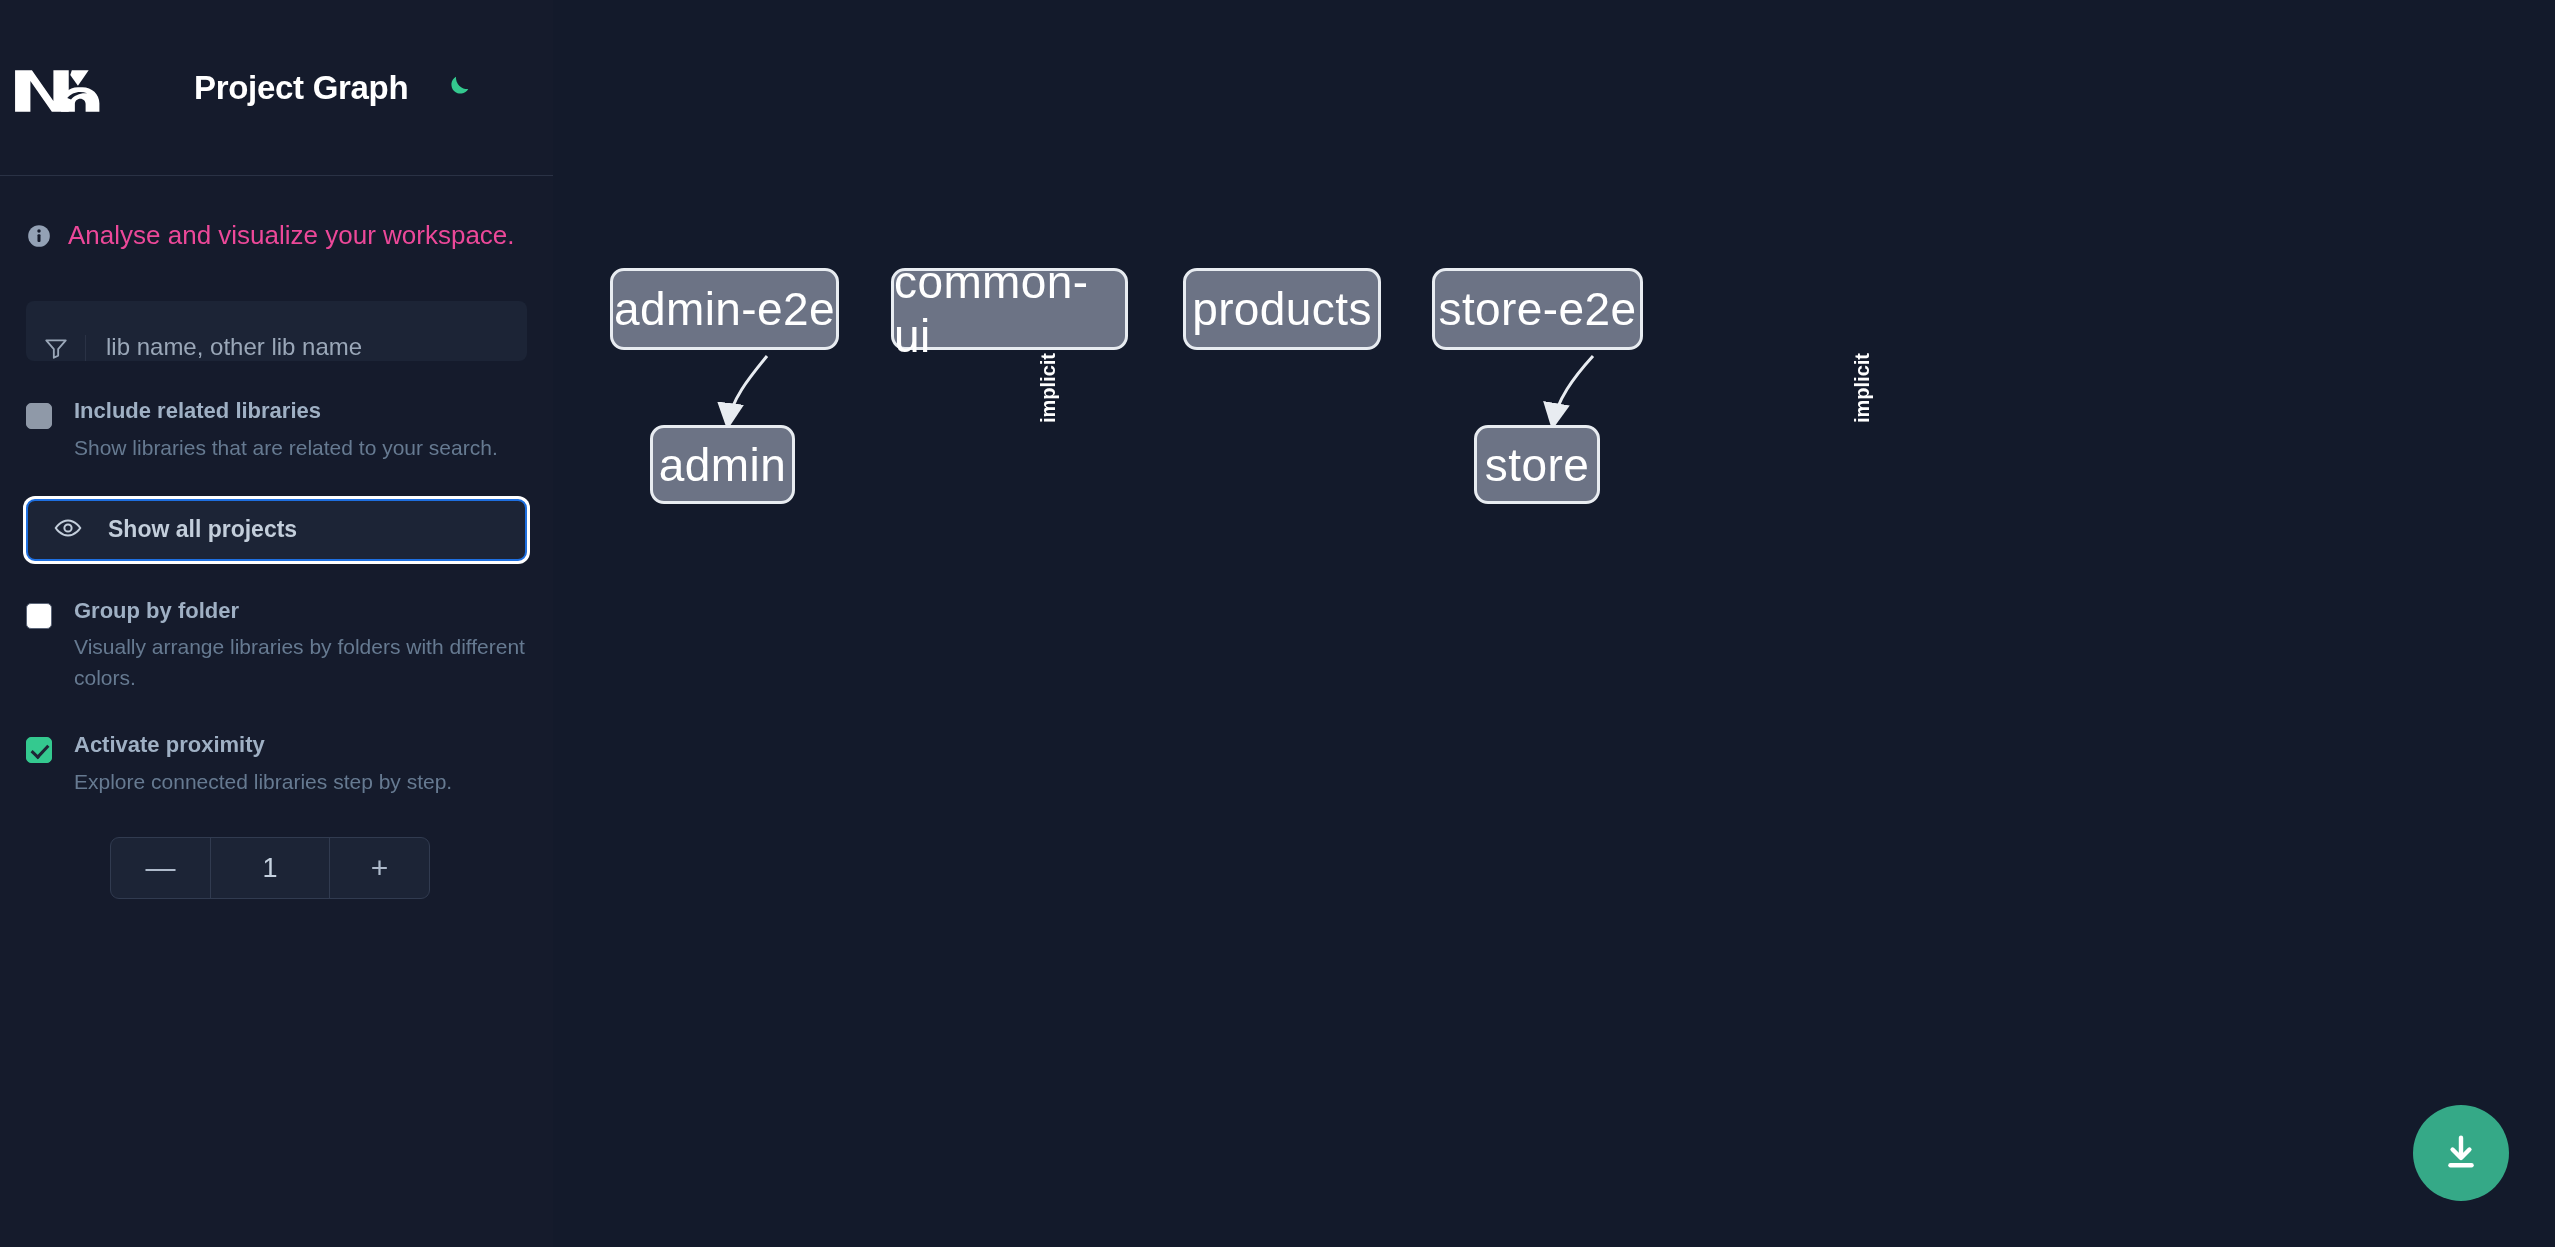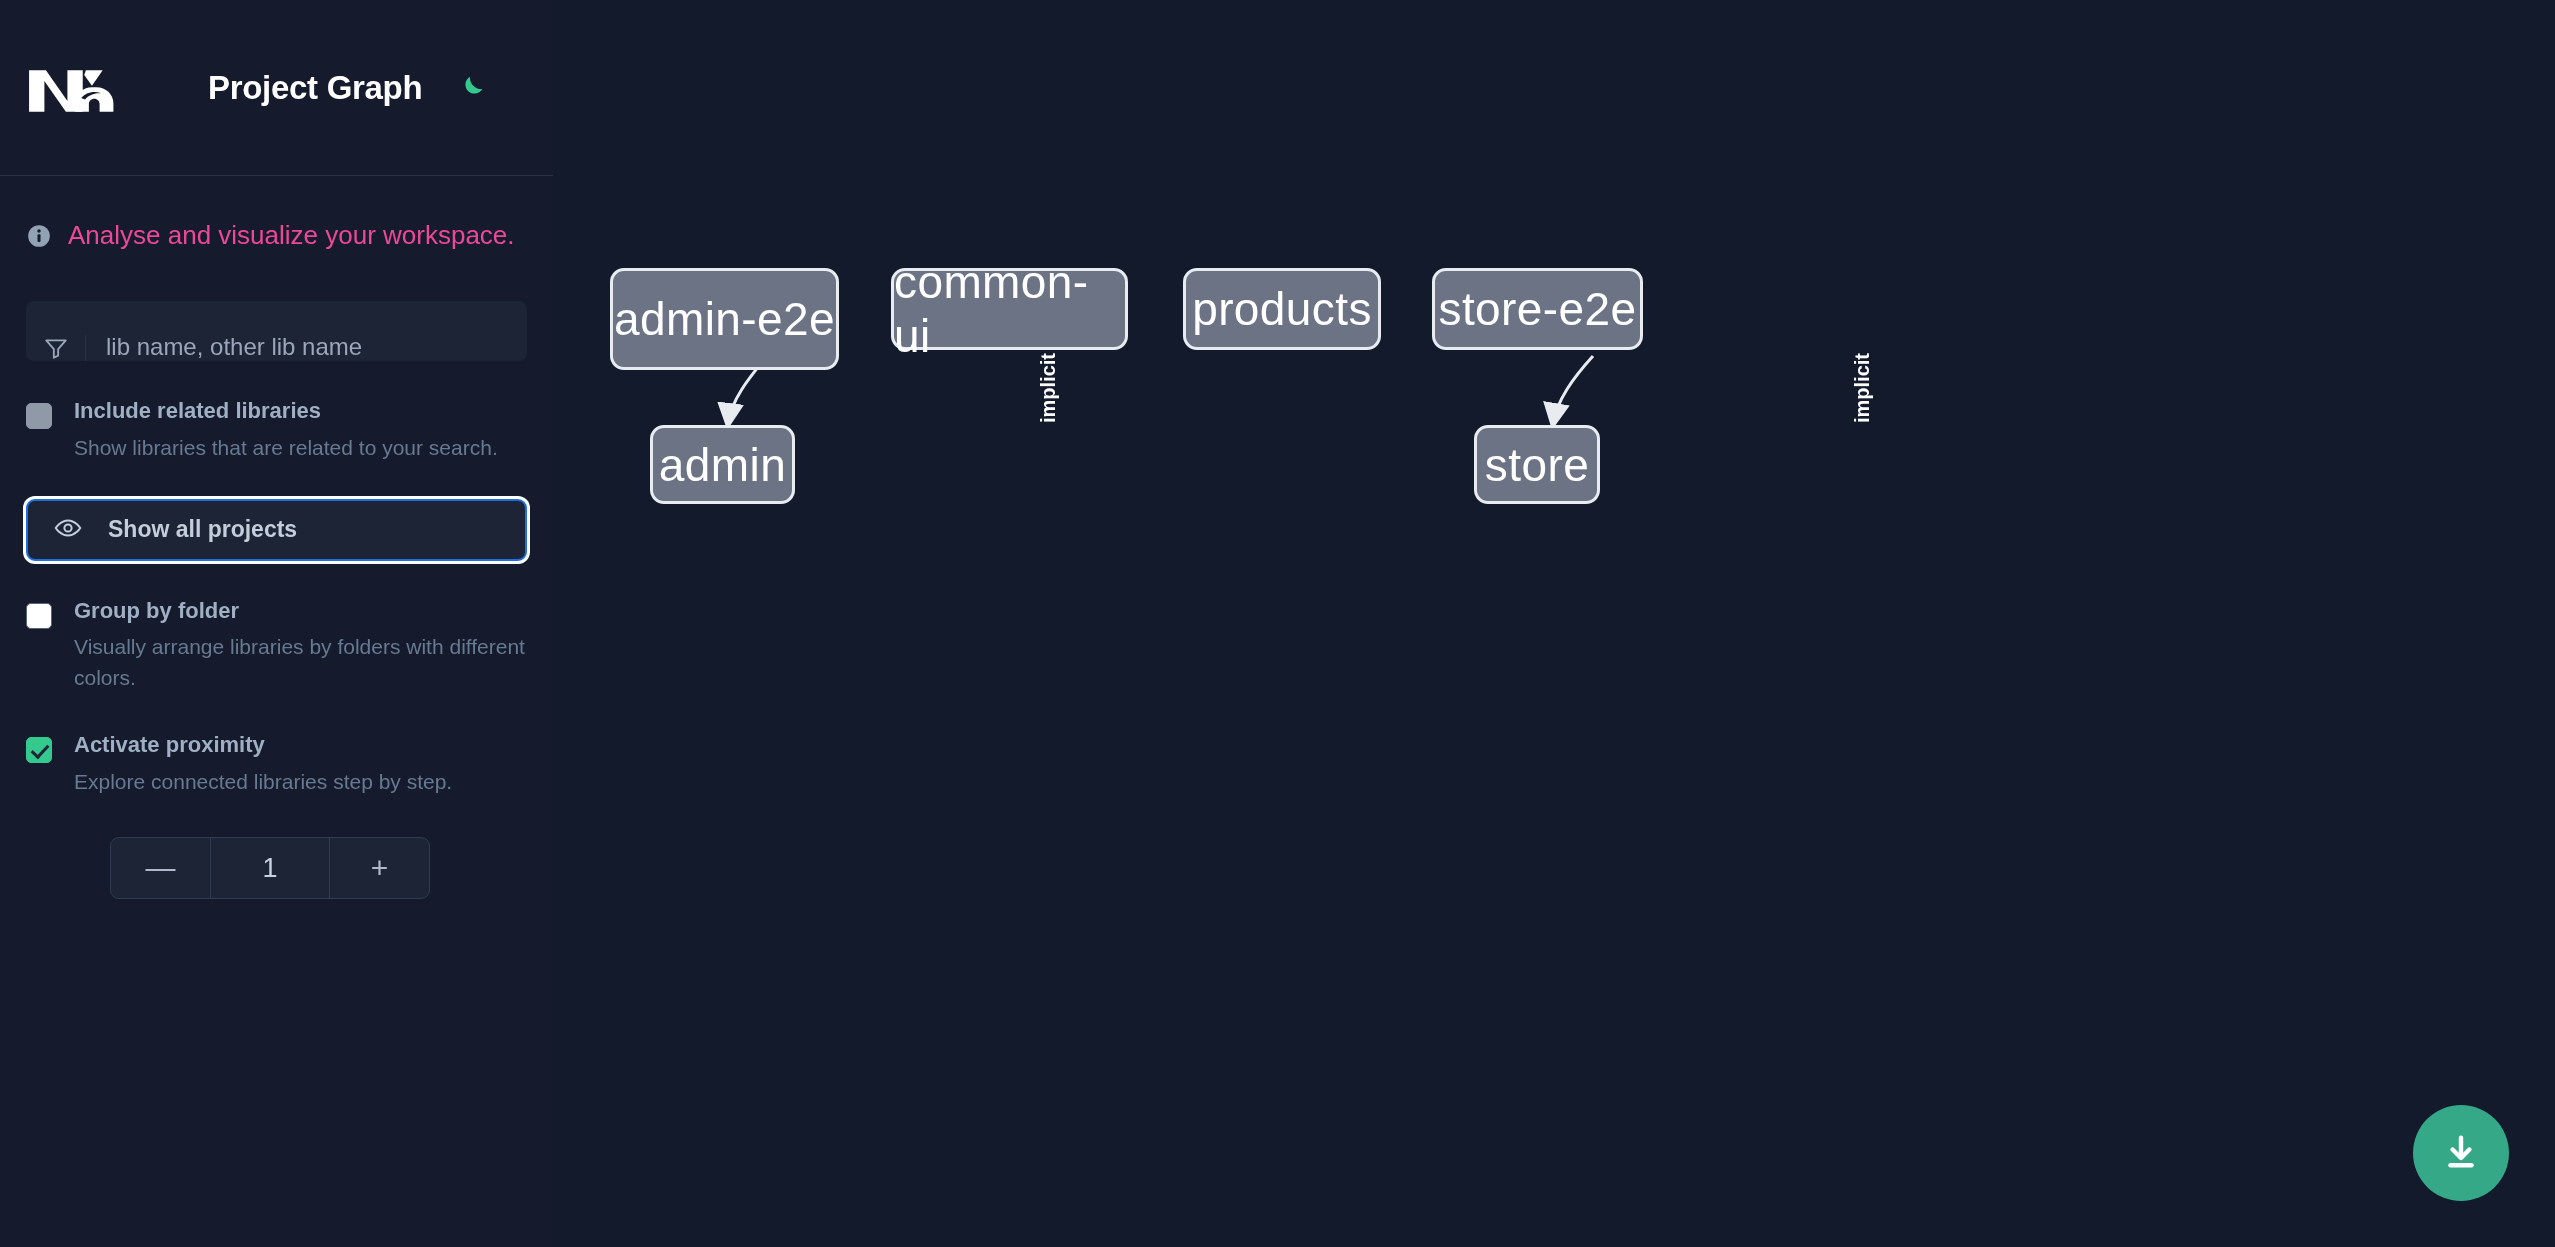--- a/index.html
+++ b/index.html
@@ -15,21 +15,21 @@
   .sidebar {
     position: relative;
     width: 553px; height: 1247px;
     background: #151b2c;
     flex: 0 0 553px;
     overflow: hidden;
   }
   .sidebar-header {
     height: 176px;
     display: flex; align-items: center;
-    padding-left: 26px;
+    padding-left: 12px;
     border-bottom: 1px solid #2a3245;
   }
   .logo { width: 92px; height: 58px; flex: 0 0 92px; }
   .app-title {
     font-size: 33px; font-weight: 700; color: #ffffff;
     margin-left: 90px; letter-spacing: -0.3px;
     white-space: nowrap;
   }
   .theme-toggle {
     margin-left: 32px; width: 34px; height: 34px;
@@ -288,21 +288,21 @@
       </defs>
 
       <path d="M 214 356 C 196 378 178 400 175 424" fill="none" stroke="#e8ecf1" stroke-width="3" marker-end="url(#arrow)"></path>
 
       <path d="M 1040 356 C 1020 378 1004 400 1000 424" fill="none" stroke="#e8ecf1" stroke-width="3" marker-end="url(#arrow)"></path>
     </svg>
 
     <div class="edge-label" style="left:484px; top:423px;">implicit</div>
     <div class="edge-label" style="left:1298px; top:423px;">implicit</div>
 
-    <div class="node" style="left:57px; top:268px; width:229px; height:102px;">admin-e2e</div>
+    <div class="node" style="left:57px; top:268px; width:229px; height:82px;">admin-e2e</div>
     <div class="node" style="left:338px; top:268px; width:237px; height:82px;">common-ui</div>
     <div class="node" style="left:630px; top:268px; width:198px; height:82px;">products</div>
     <div class="node" style="left:879px; top:268px; width:211px; height:82px;">store-e2e</div>
     <div class="node" style="left:97px; top:425px; width:145px; height:79px;">admin</div>
     <div class="node" style="left:921px; top:425px; width:126px; height:79px;">store</div>
 
     <div class="download-fab">
       <svg width="46" height="46" viewBox="0 0 24 24">
         <path d="M12 4v10" stroke="#ffffff" stroke-width="2.3" stroke-linecap="round"></path>
         <path d="M7.6 10.2 L12 14.6 L16.4 10.2" fill="none" stroke="#ffffff" stroke-width="2.3" stroke-linecap="round" stroke-linejoin="round"></path>

